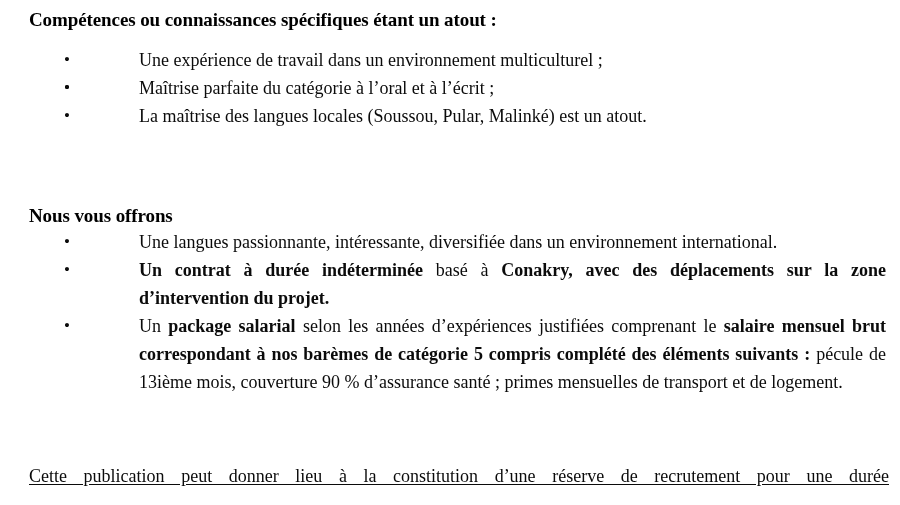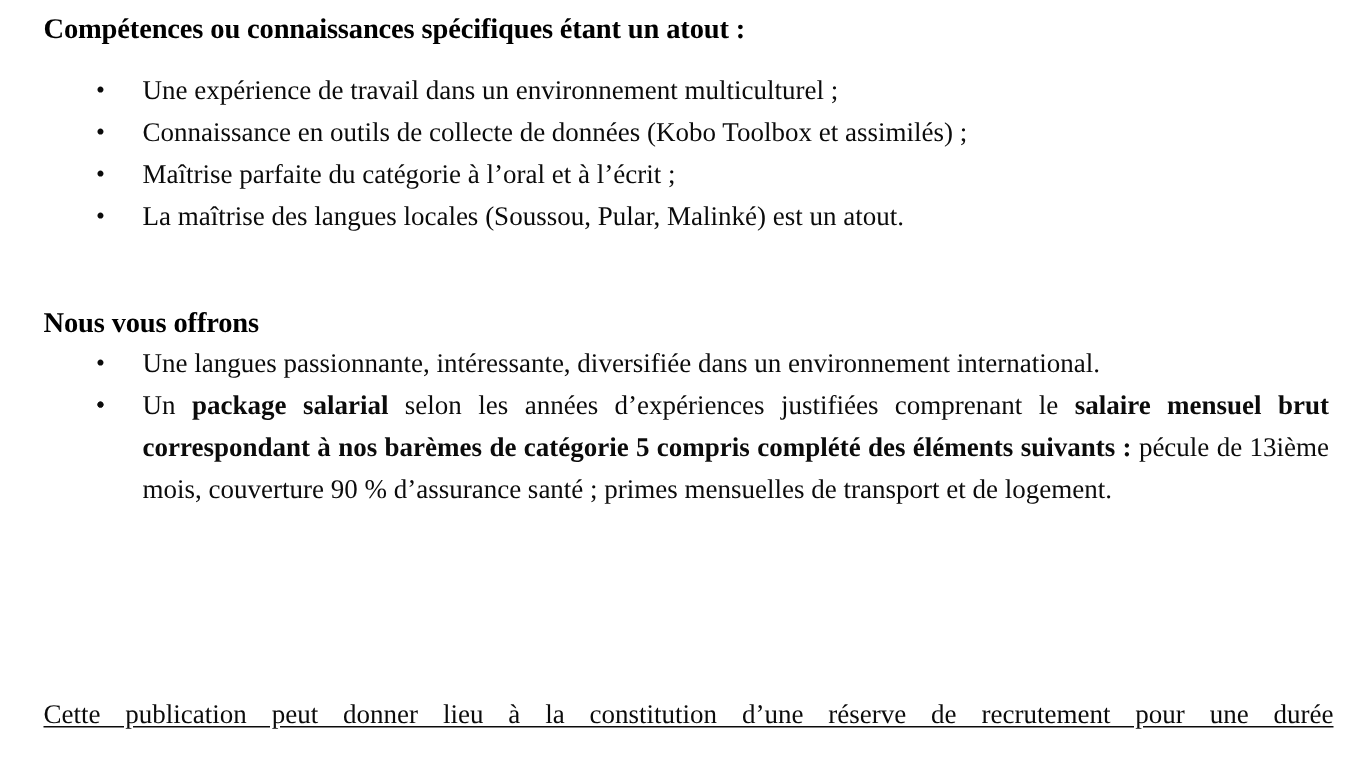--- a/index.html
+++ b/index.html
@@ -78,20 +78,21 @@
     left: 64px;
     top: 0;
     width: 12px;
     font-size: 17px;
     line-height: 28px;
     text-align: left;
     color: #0b0b0b;
   }
   .bullet-item .item-text {
     display: block;
+    margin-left: 44px;
   }
   .bullet-item.wrapped .item-text {
     padding-right: 4px;
   }
   b, .b {
     font-weight: bold;
   }
   #closing-note {
     position: absolute;
     left: 29px;
@@ -125,41 +126,41 @@
 
   <h2 class="section-heading" id="heading-competences">Compétences ou connaissances spécifiques étant un atout :</h2>
 
   <ul class="bullet-list" id="list-competences">
     <li class="bullet-item">
       <span class="marker">•</span>
       <span class="item-text">Une expérience de travail dans un environnement multiculturel ;</span>
     </li>
     <li class="bullet-item">
       <span class="marker">•</span>
-      <span class="item-text">Connaissance en outils de collecte de données (Kobo Toolbox et assimilés) ;</span>
     </li>
     <li class="bullet-item">
       <span class="marker">•</span>
       <span class="item-text">Maîtrise parfaite du catégorie à l’oral et à l’écrit ;</span>
     </li>
     <li class="bullet-item">
       <span class="marker">•</span>
       <span class="item-text">La maîtrise des langues locales (Soussou, Pular, Malinké) est un atout.</span>
     </li>
   </ul>
 
   <h2 class="section-heading" id="heading-offrons">Nous vous offrons</h2>
 
   <ul class="bullet-list" id="list-offrons">
     <li class="bullet-item">
       <span class="marker">•</span>
       <span class="item-text"><span>Une langues passionnante, intéressante, diversifiée dans un environnement international.</span></span>
     </li>
     <li class="bullet-item wrapped">
       <span class="marker">•</span>
+      <span class="item-text"><span class="b">Un contrat à durée indéterminée</span><span> basé à </span><span class="b">Conakry, avec des déplacements sur la zone d’intervention du projet.</span></span>
     </li>
     <li class="bullet-item wrapped">
       <span class="marker">•</span>
       <span class="item-text"><span>Un </span><span class="b">package salarial</span><span> selon les années d’expériences justifiées comprenant le </span><span class="b">salaire mensuel brut correspondant à nos barèmes de catégorie 5 compris complété des éléments suivants :</span><span> pécule de 13ième mois, couverture 90 % d’assurance santé ; primes mensuelles de transport et de logement.</span></span>
     </li>
   </ul>
 
   <p id="closing-note">
     <span class="closing-line closing-line-1">Cette publication peut donner lieu à la constitution d’une réserve de recrutement pour une durée</span>
 

